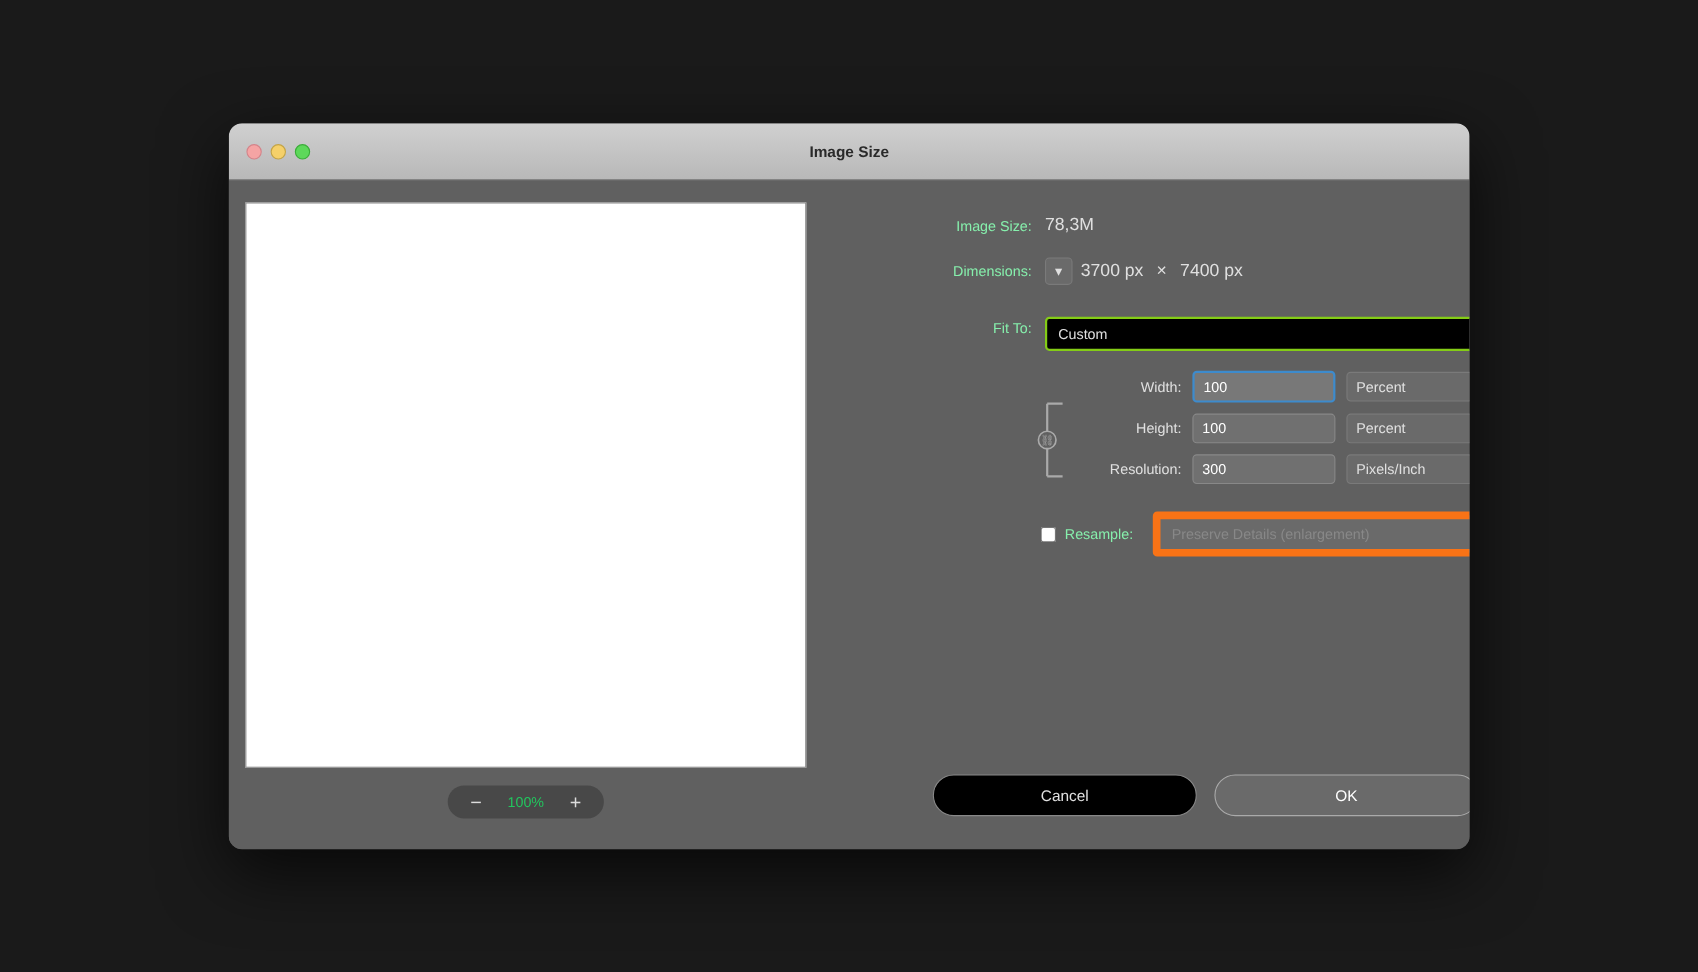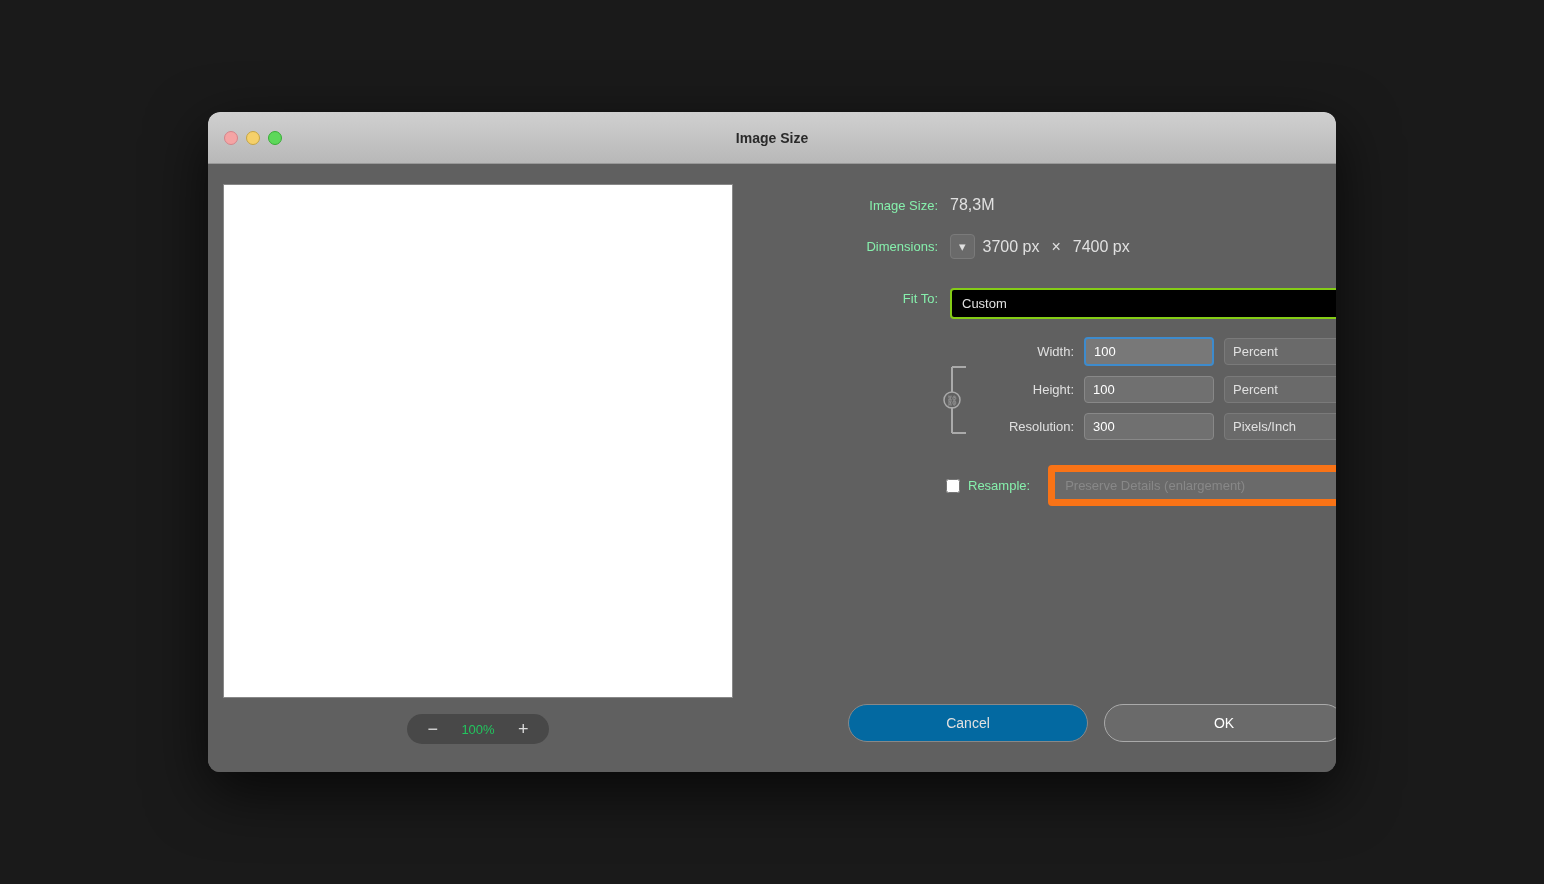--- a/index.html
+++ b/index.html
@@ -346,21 +346,21 @@
     .btn {
       border-radius: 20px;
       padding: 10px 0;
       font-size: 14px;
       cursor: pointer;
       width: 240px;
       font-weight: 400;
     }
 
     .btn-cancel {
-      background: #0369a1;
+      background: #000000;
       border: 1px solid #888;
       color: #e0e0e0;
     }
 
     .btn-ok {
       background: #6a6a6a;
       border: 1px solid #aaa;
       color: #ffffff;
     }
 

